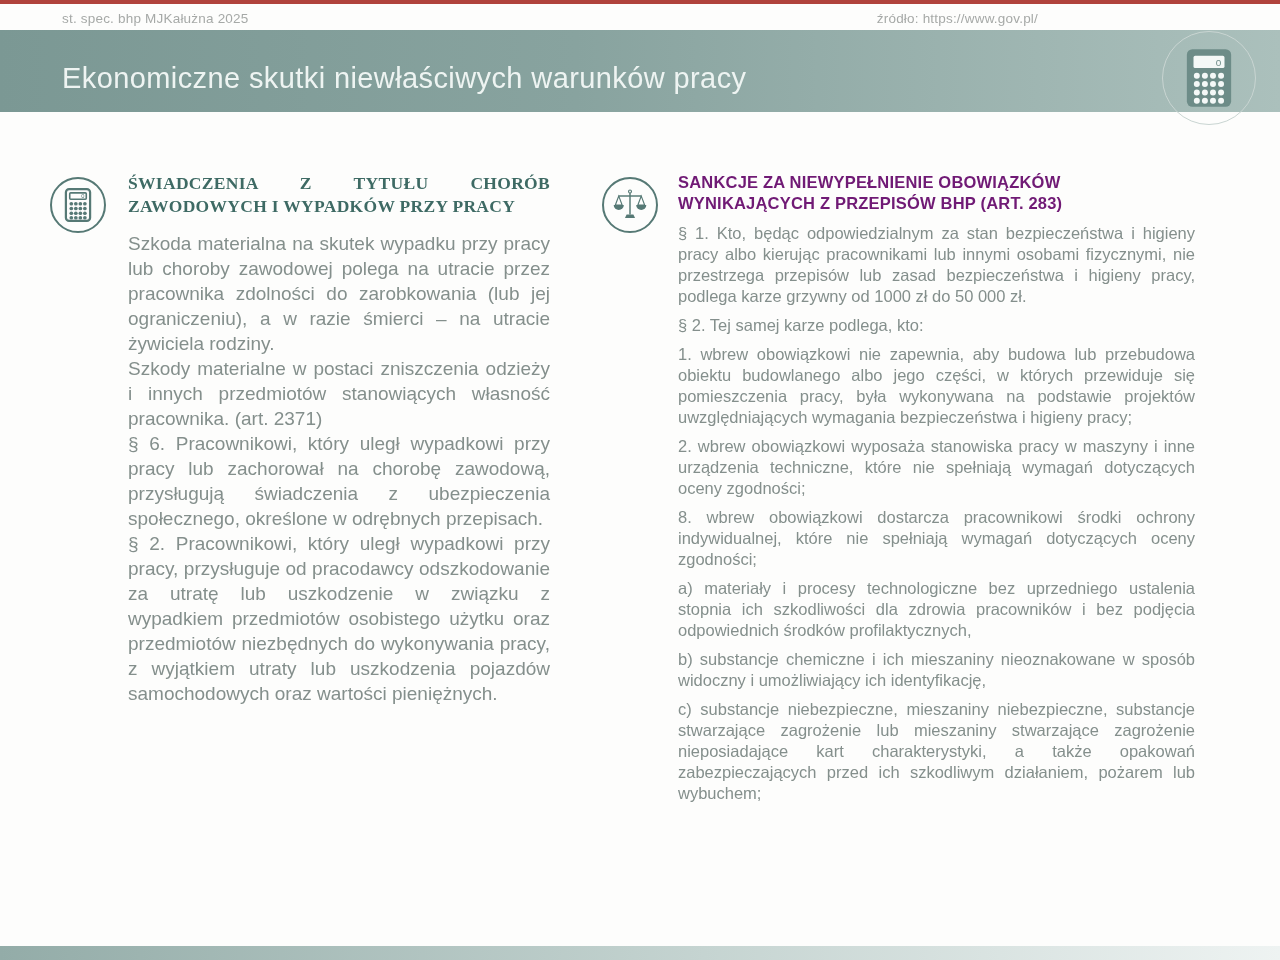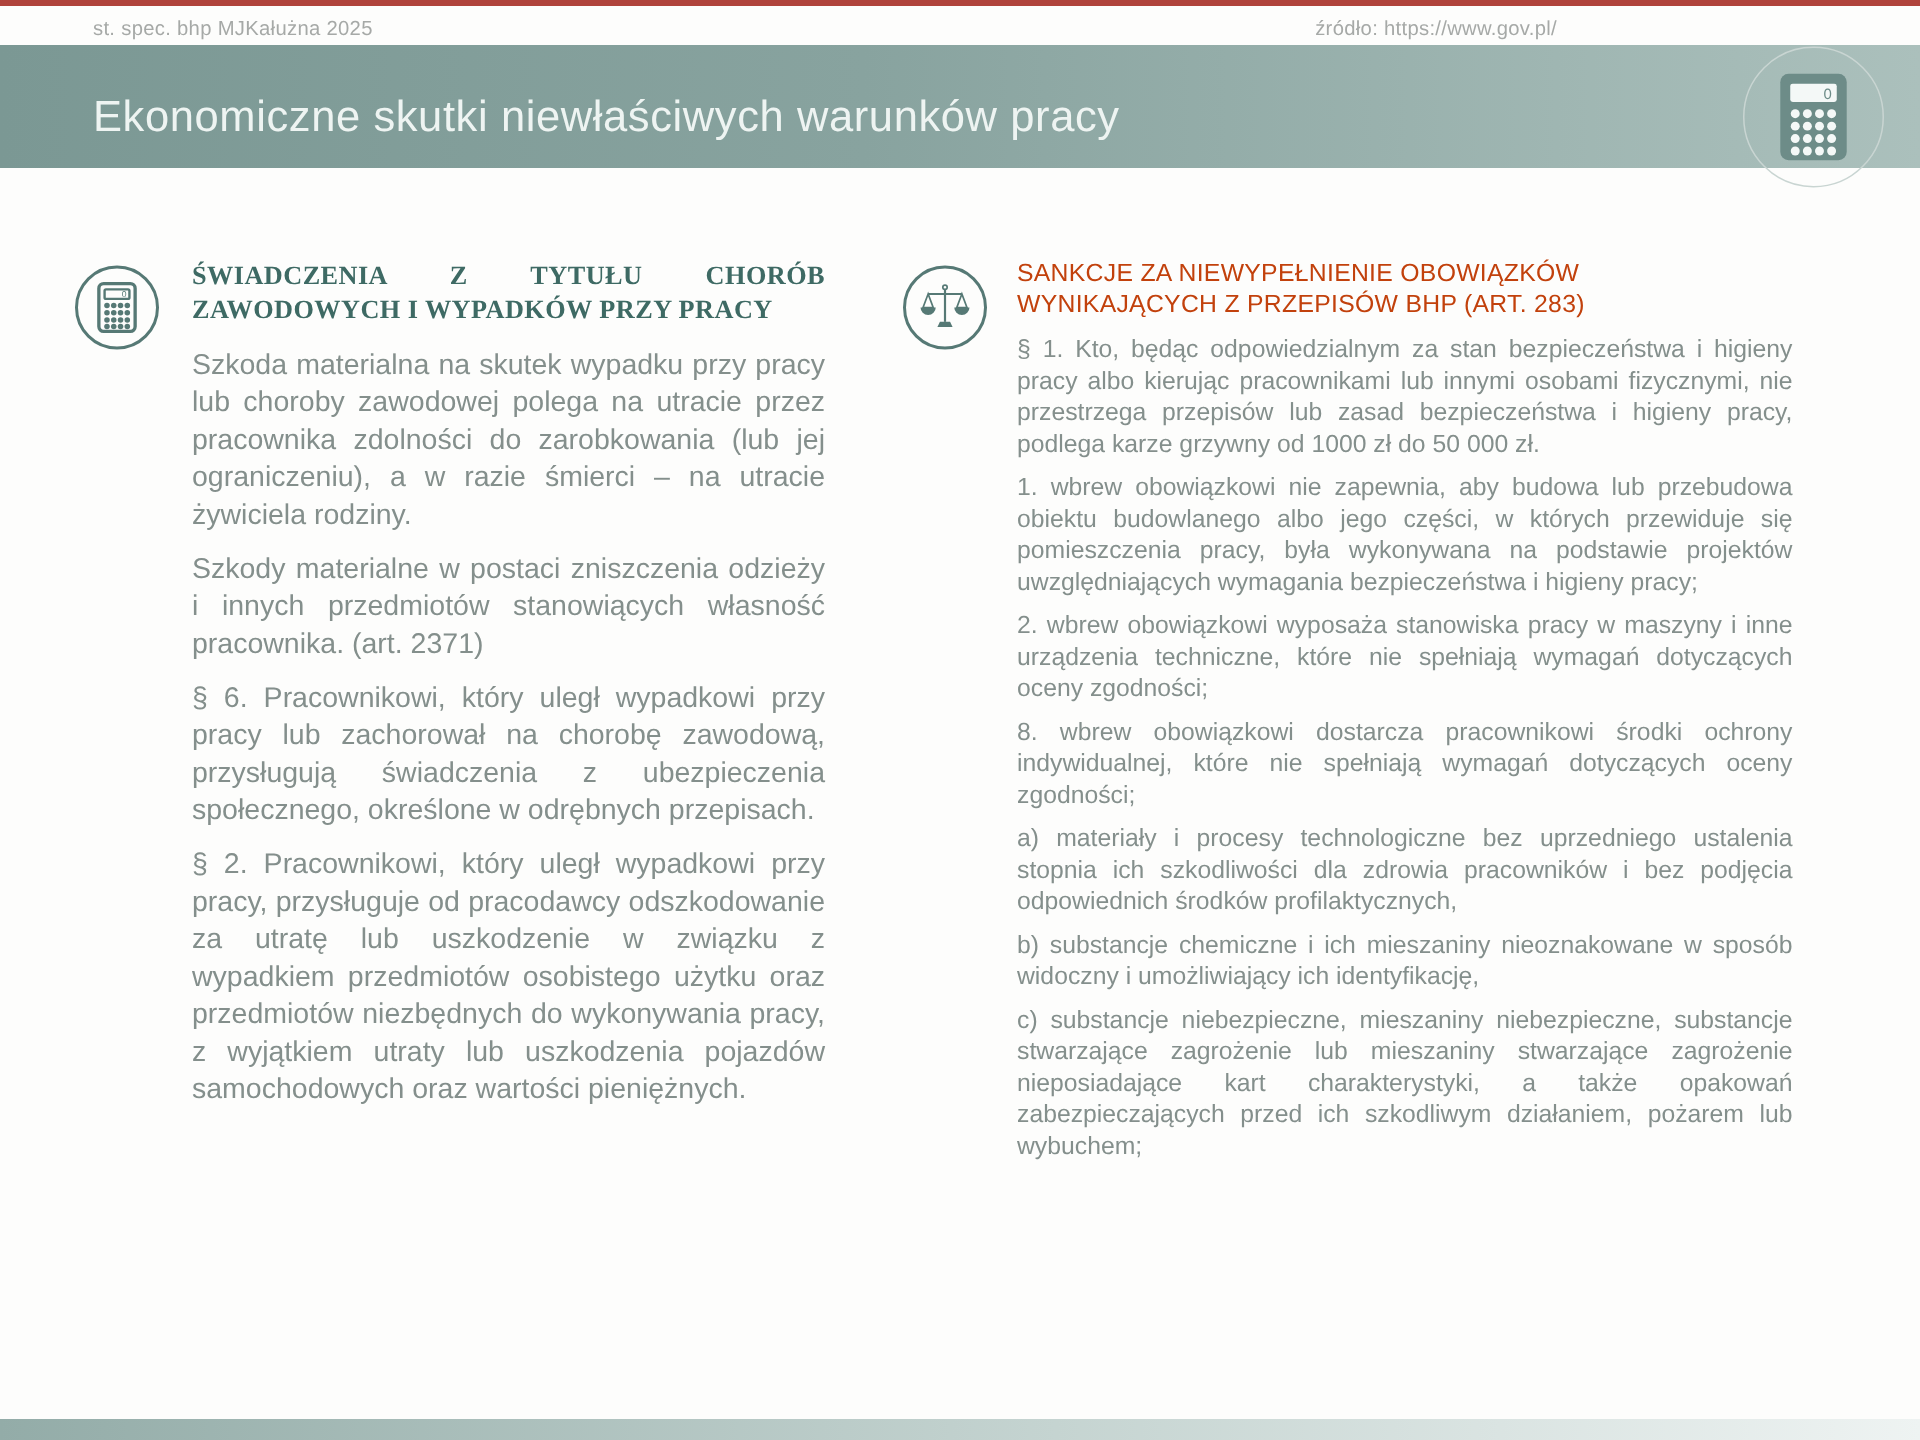--- a/index.html
+++ b/index.html
@@ -51,26 +51,26 @@
     position:absolute; left:128px; top:172px; width:422px;
   }
   .col-right {
     position:absolute; left:678px; top:172px; width:517px;
   }
   .col-heading-left {
     color:#3e6a64; font-weight:bold; font-size:17.5px; line-height:23px;
     letter-spacing:0.3px; text-align:justify;font-family:Liberation Serif, serif;
   }
   .col-heading-right {
-    color:#c2410c; font-weight:normal; font-size:16.5px; line-height:21px;
+    color:#701a75; font-weight:bold; font-size:16.5px; line-height:21px;
     letter-spacing:0.2px; max-width:460px;
   }
   .col-left p {
     color:#848f8c; font-size:19px; line-height:25px;
-    text-align:justify; margin-top:11px;
+    text-align:justify; 
   }
   .col-left p:first-of-type { margin-top:13px; }
   .col-right p {
     color:#848f8c; font-size:16.5px; line-height:21px;
     text-align:justify; margin-top:8px;
   }
   .col-right p:first-of-type { margin-top:9px; }
   
   .bottom-bar {
     position:absolute; left:0; bottom:0; width:1280px; height:14px;
@@ -160,20 +160,21 @@
     <path d="M3,29 A9,9 0 0 0 21,29 Z" fill="#567975"></path>
     <path d="M52,13 L46,29 L58,29 Z" fill="none" stroke="#567975" stroke-width="2"></path>
     <path d="M43,29 A9,9 0 0 0 61,29 Z" fill="#567975"></path>
     <path d="M26,46 L38,46 L41,52 L23,52 Z" fill="#567975"></path>
   </svg>
 </div>
 
 <div class="col-right">
   <div class="col-heading-right">SANKCJE ZA NIEWYPEŁNIENIE OBOWIĄZKÓW WYNIKAJĄCYCH Z PRZEPISÓW BHP (ART. 283)</div>
   <p>§ 1. Kto, będąc odpowiedzialnym za stan bezpieczeństwa i higieny pracy albo kierując pracownikami lub innymi osobami fizycznymi, nie przestrzega przepisów lub zasad bezpieczeństwa i higieny pracy, podlega karze grzywny od 1000 zł do 50 000 zł.</p>
+  <p>§ 2. Tej samej karze podlega, kto:</p>
   <p>1. wbrew obowiązkowi nie zapewnia, aby budowa lub przebudowa obiektu budowlanego albo jego części, w których przewiduje się pomieszczenia pracy, była wykonywana na podstawie projektów uwzględniających wymagania bezpieczeństwa i higieny pracy;</p>
   <p>2. wbrew obowiązkowi wyposaża stanowiska pracy w maszyny i inne urządzenia techniczne, które nie spełniają wymagań dotyczących oceny zgodności;</p>
   <p>8. wbrew obowiązkowi dostarcza pracownikowi środki ochrony indywidualnej, które nie spełniają wymagań dotyczących oceny zgodności;</p>
   <p>a) materiały i procesy technologiczne bez uprzedniego ustalenia stopnia ich szkodliwości dla zdrowia pracowników i bez podjęcia odpowiednich środków profilaktycznych,</p>
   <p>b) substancje chemiczne i ich mieszaniny nieoznakowane w sposób widoczny i umożliwiający ich identyfikację,</p>
   <p>c) substancje niebezpieczne, mieszaniny niebezpieczne, substancje stwarzające zagrożenie lub mieszaniny stwarzające zagrożenie nieposiadające kart charakterystyki, a także opakowań zabezpieczających przed ich szkodliwym działaniem, pożarem lub wybuchem;</p>
 </div>
 
 <div class="bottom-bar"></div>
 

